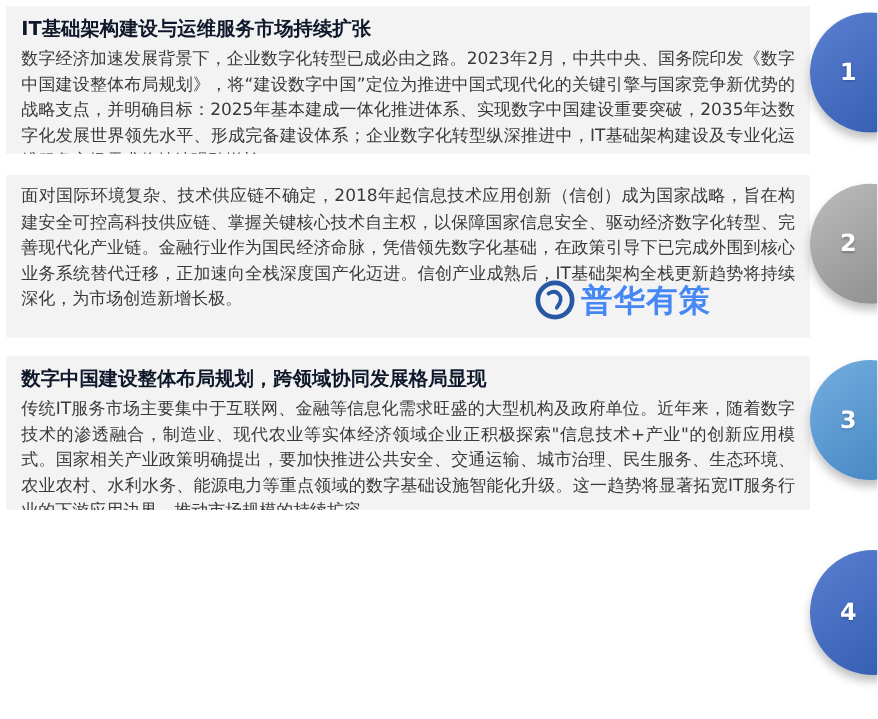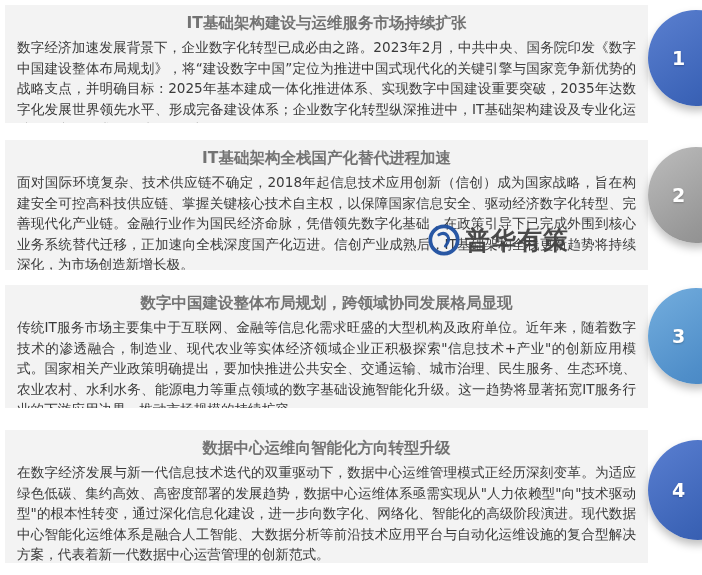--- a/index.html
+++ b/index.html
@@ -23,24 +23,23 @@
     padding: 7px 12px 0 12px;
     overflow: hidden;
   }
   .card-1 { top: 5px;   height: 118px; }
   .card-2 { top: 140px; height: 130px; }
   .card-3 { top: 285px; height: 123px; }
   .card-4 { top: 430px; height: 133px; }
   .card-title {
     font-size: 15.5px;
     font-weight: bold;
-    color: #737373;
+    color: #0f172a;
     line-height: 22px;
     margin: 0 0 3px 0;
-    text-align: center;
   }
   .card-body {
     font-size: 13.6px;
     color: #3a3a3a;
     line-height: 20.5px;
     text-align: justify;
     margin: 0;
   }
   .num-circle {
     position: absolute;
@@ -75,50 +74,45 @@
     z-index: 5;
   }
   .watermark .logo {
     width: 34px;
     height: 34px;
     flex: 0 0 auto;
   }
   .watermark .brand {
     font-size: 25px;
     font-weight: bold;
-    color: #404040;
+    color: #3b82f6;
     letter-spacing: 1px;
     line-height: 1;
     white-space: nowrap;
   }
 </style>
 </head>
 <body>
 
 <div class="page">
 
   <div class="card card-1">
     <h2 class="card-title">IT基础架构建设与运维服务市场持续扩张</h2>
     <p class="card-body">数字经济加速发展背景下，企业数字化转型已成必由之路。2023年2月，中共中央、国务院印发《数字中国建设整体布局规划》，将“建设数字中国”定位为推进中国式现代化的关键引擎与国家竞争新优势的战略支点，并明确目标：2025年基本建成一体化推进体系、实现数字中国建设重要突破，2035年达数字化发展世界领先水平、形成完备建设体系；企业数字化转型纵深推进中，IT基础架构建设及专业化运维服务市场需求将持续强劲增长。</p>
   </div>
 
   <div class="card card-2">
-    <h2 class="card-title">IT基础架构全栈国产化替代进程加速</h2>
     <p class="card-body">面对国际环境复杂、技术供应链不确定，2018年起信息技术应用创新（信创）成为国家战略，旨在构建安全可控高科技供应链、掌握关键核心技术自主权，以保障国家信息安全、驱动经济数字化转型、完善现代化产业链。金融行业作为国民经济命脉，凭借领先数字化基础，在政策引导下已完成外围到核心业务系统替代迁移，正加速向全栈深度国产化迈进。信创产业成熟后，IT基础架构全栈更新趋势将持续深化，为市场创造新增长极。</p>
   </div>
 
   <div class="card card-3">
     <h2 class="card-title">数字中国建设整体布局规划，跨领域协同发展格局显现</h2>
     <p class="card-body">传统IT服务市场主要集中于互联网、金融等信息化需求旺盛的大型机构及政府单位。近年来，随着数字技术的渗透融合，制造业、现代农业等实体经济领域企业正积极探索"信息技术+产业"的创新应用模式。国家相关产业政策明确提出，要加快推进公共安全、交通运输、城市治理、民生服务、生态环境、农业农村、水利水务、能源电力等重点领域的数字基础设施智能化升级。这一趋势将显著拓宽IT服务行业的下游应用边界，推动市场规模的持续扩容。</p>
   </div>
 
-  <div class="card card-4">
-    <h2 class="card-title">数据中心运维向智能化方向转型升级</h2>
-    <p class="card-body">在数字经济发展与新一代信息技术迭代的双重驱动下，数据中心运维管理模式正经历深刻变革。为适应绿色低碳、集约高效、高密度部署的发展趋势，数据中心运维体系亟需实现从"人力依赖型"向"技术驱动型"的根本性转变，通过深化信息化建设，进一步向数字化、网络化、智能化的高级阶段演进。现代数据中心智能化运维体系是融合人工智能、大数据分析等前沿技术应用平台与自动化运维设施的复合型解决方案，代表着新一代数据中心运营管理的创新范式。</p>
-  </div>
 
   <div class="num-circle circle-1">
     <span class="num">1</span>
   </div>
   <div class="num-circle circle-2">
     <span class="num">2</span>
   </div>
   <div class="num-circle circle-3">
     <span class="num">3</span>
   </div>

